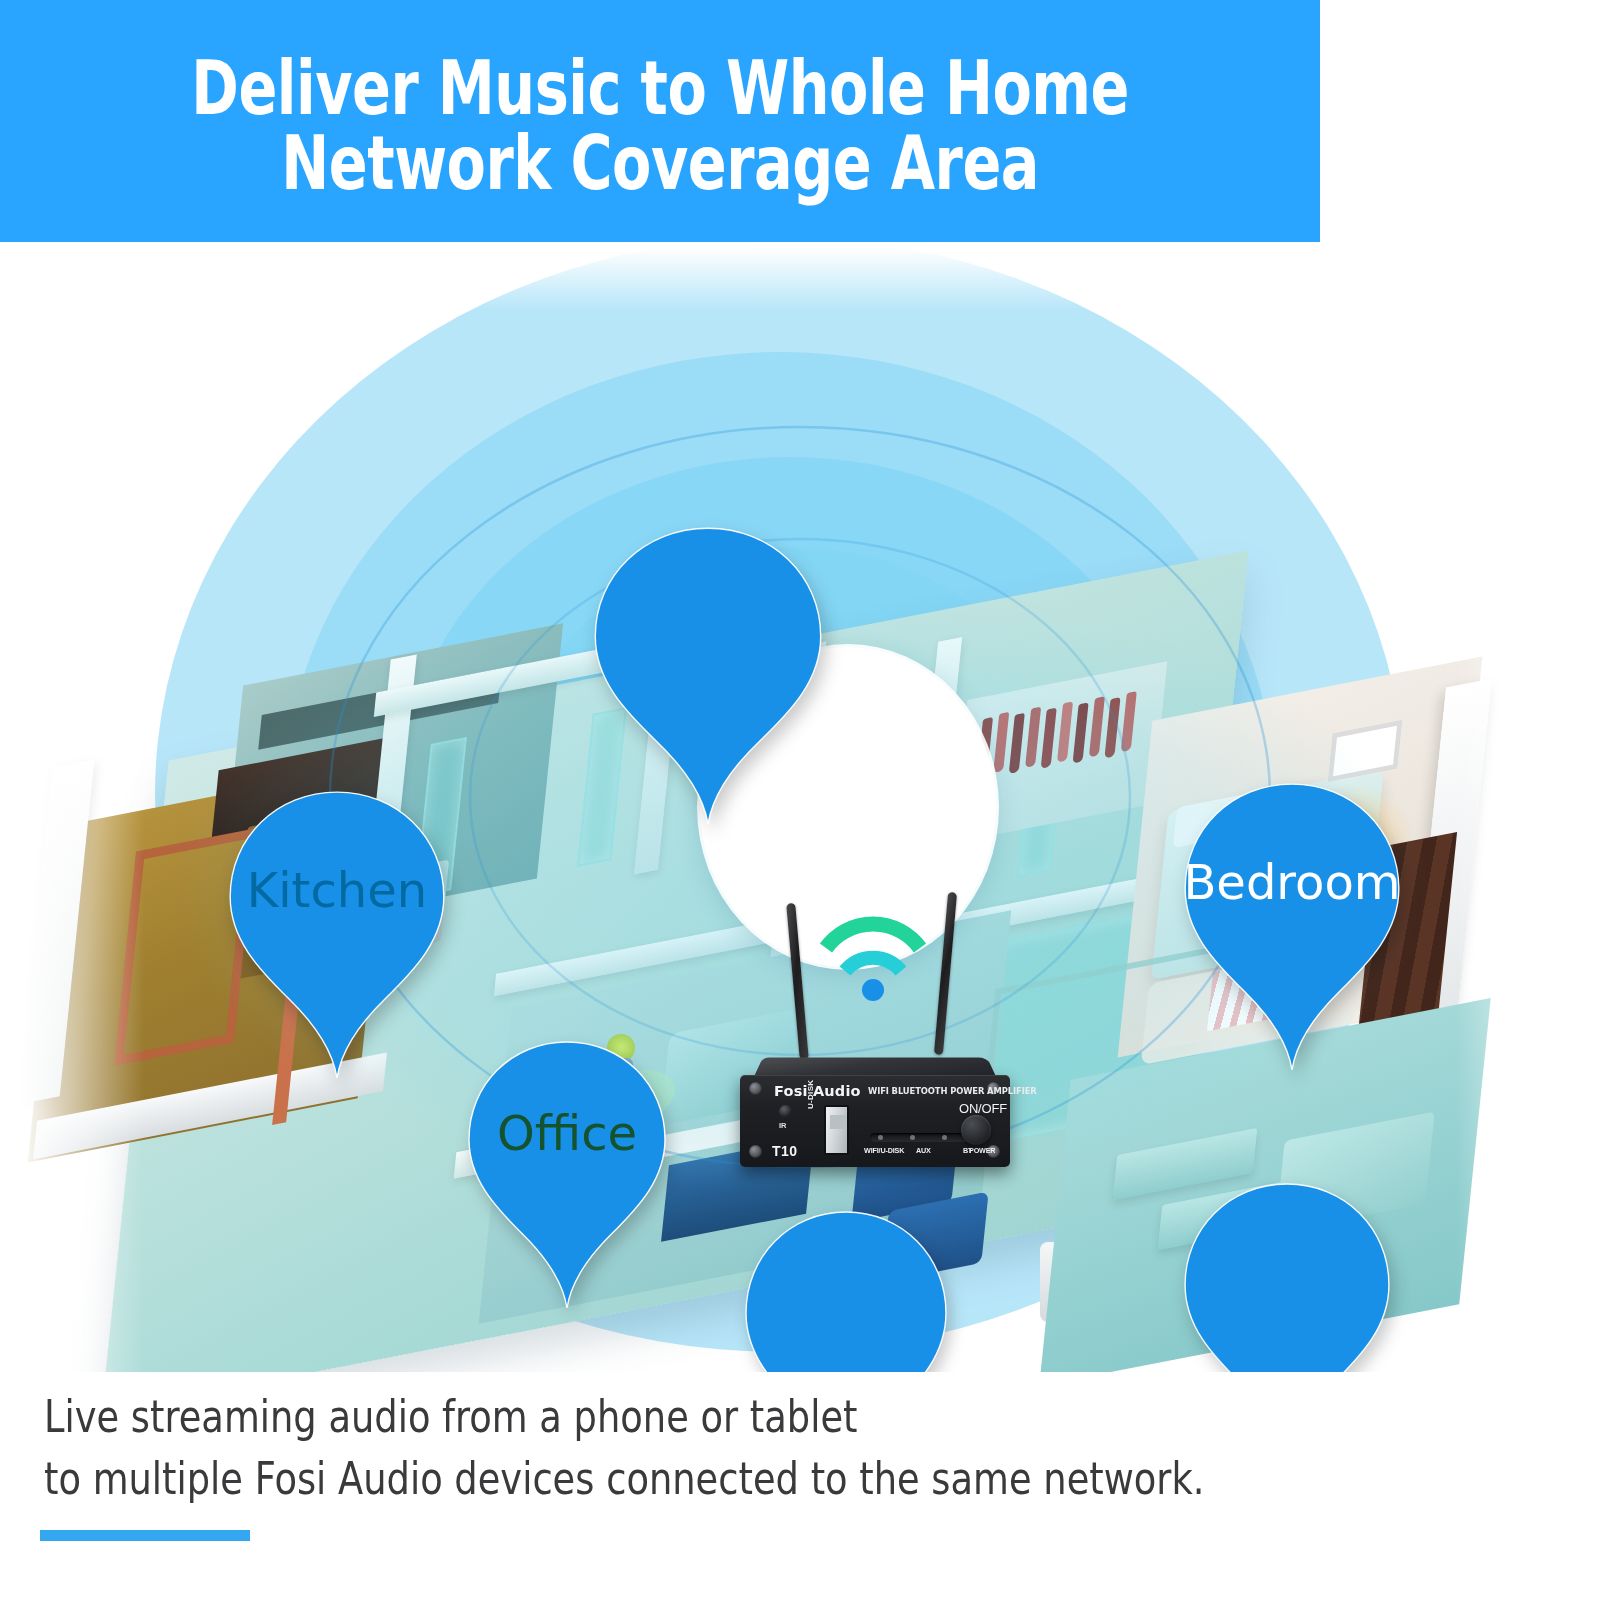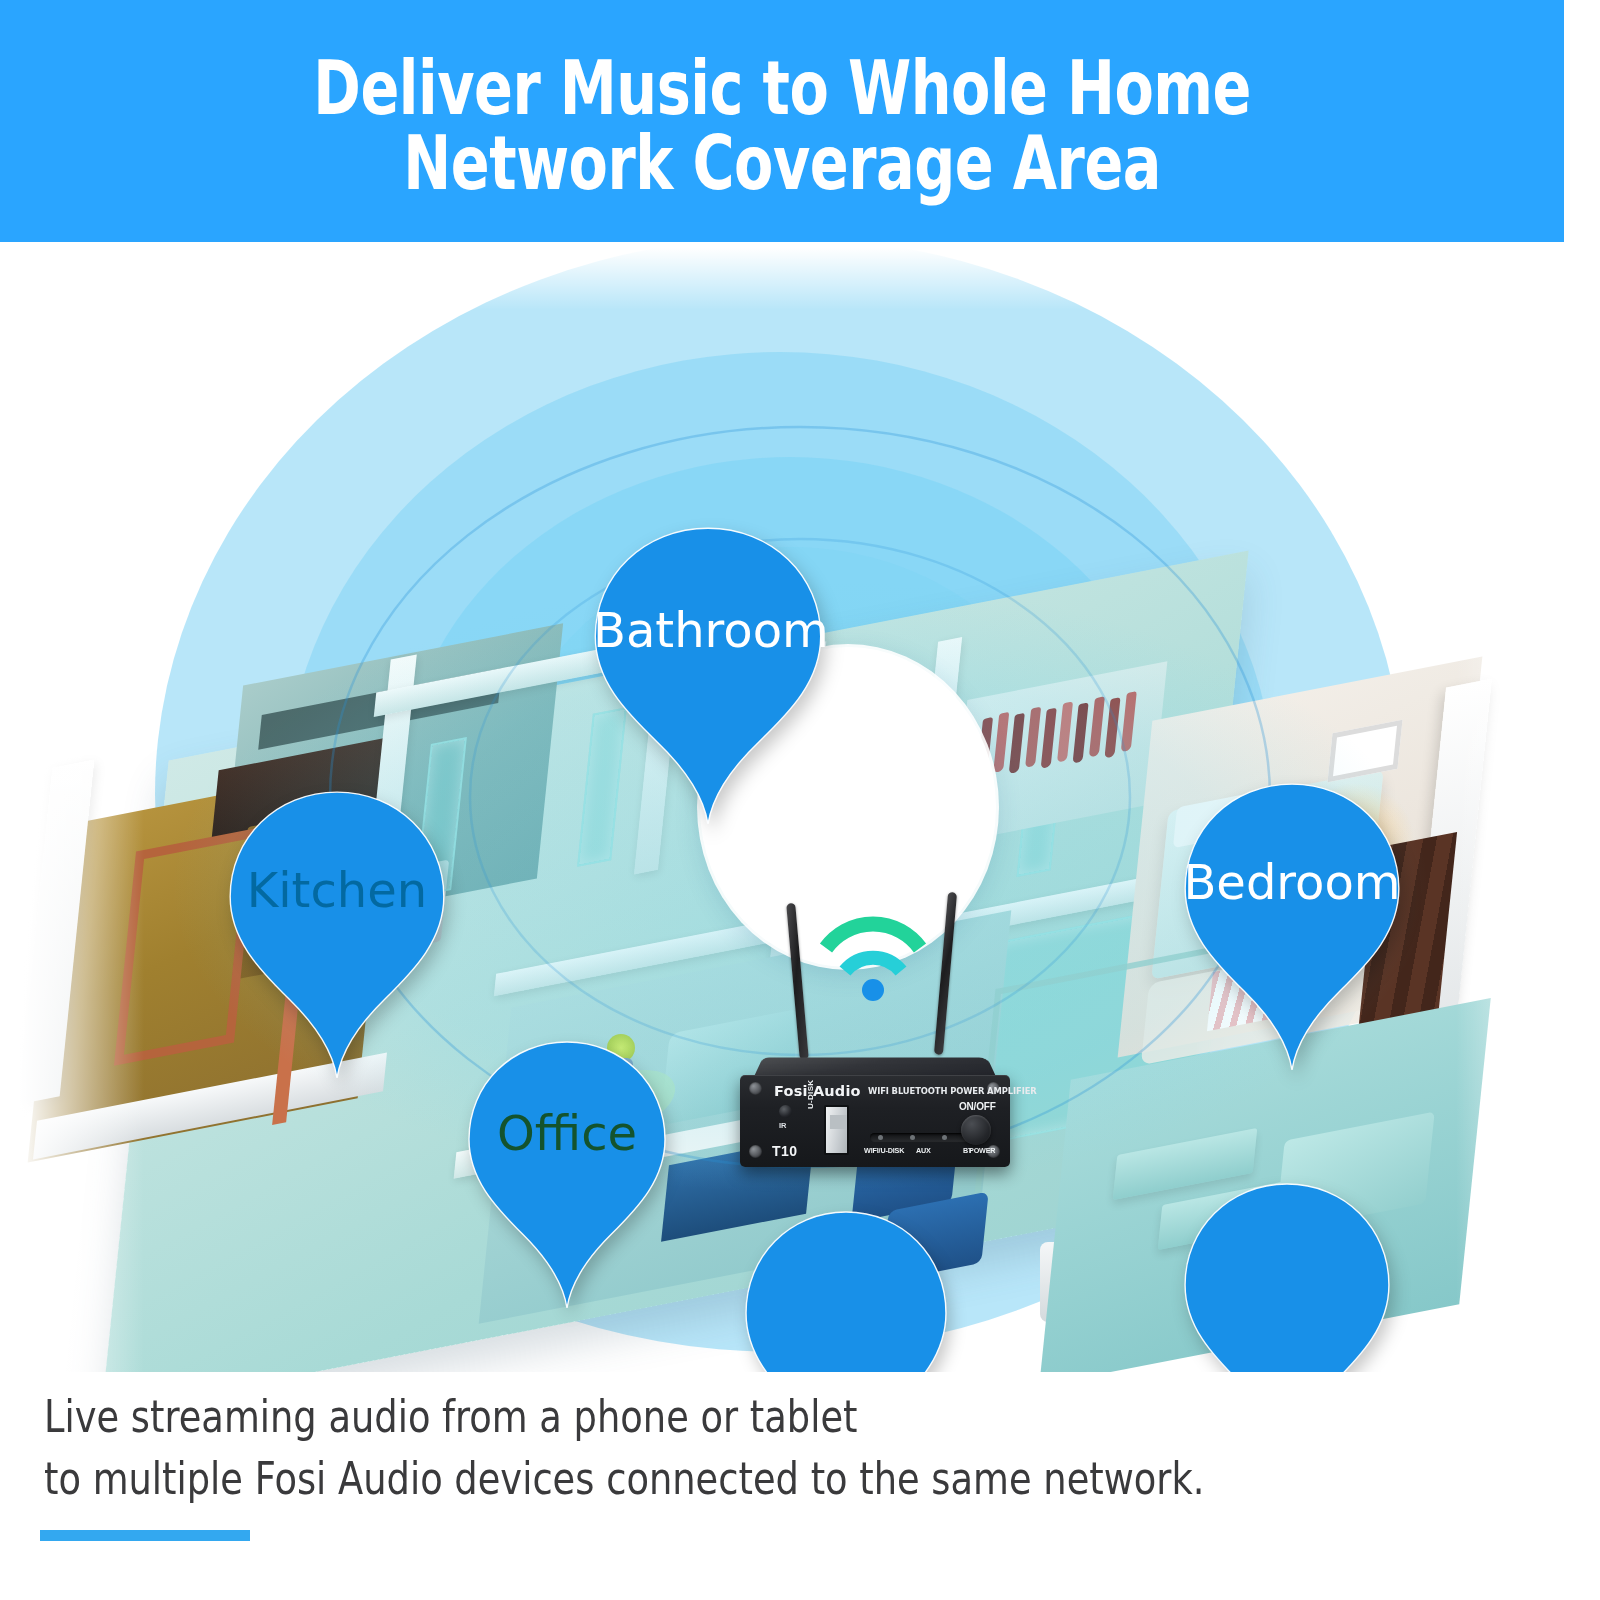--- a/index.html
+++ b/index.html
@@ -3,21 +3,21 @@
 <meta charset="utf-8">
 <style>
   * { margin:0; padding:0; box-sizing:border-box; }
   html,body { width:1600px; height:1600px; background:#fff;
               font-family:"Liberation Sans", sans-serif; overflow:hidden; }
 
   #page { position:relative; width:1600px; height:1600px; background:#ffffff; }
 
   
   #header {
-    position:absolute; left:0; top:0; width:1564px; height:242px;
+    position:absolute; left:0; top:0; width:1320px; height:242px;
     background:#2AA5FF; display:flex; align-items:center; justify-content:center;
   }
   #header-title {
     color:#ffffff; text-align:center; line-height:1.02;
     font-family:"DejaVu Sans Condensed","Liberation Sans Narrow","Liberation Sans",sans-serif;
     font-weight:bold; font-size:74px; letter-spacing:-0.5px;
     transform:scaleX(0.86); transform-origin:center;
     white-space:pre-line; padding-top:10px;
   }
 
@@ -309,22 +309,22 @@
     background:linear-gradient(#101113,#2a2c2f);
     box-shadow:inset 0 1px 2px rgba(0,0,0,.9);
   }
   .notch { position:absolute; top:2px; width:5px; height:5px; border-radius:50%;
            background:#6d7276; }
   #onoff-btn {
     position:absolute; left:221px; top:40px; width:30px; height:30px; border-radius:50%;
     background:radial-gradient(circle at 36% 30%,#4b4e53,#24262a 62%,#15171a);
     box-shadow:inset 0 1px 2px rgba(255,255,255,.18), 0 2px 4px rgba(0,0,0,.5);
   }
-  #onoff-lbl { position:absolute; left:219px; top:26px; color:#f0f3f5; font-size:10px;
-               font-weight:bold; letter-spacing:-.2px; }
+  #onoff-lbl { position:absolute; left:219px; top:26px; color:#f0f3f5; font-size:13px;
+               font-weight:normal; letter-spacing:-.2px; }
   .jacklbl { position:absolute; color:#eef1f3; font-size:7.2px; font-weight:bold;
              letter-spacing:-.15px; white-space:nowrap; }
 
   
   .pin { position:absolute; }
   
   .pin svg { position:absolute; left:0; top:0; width:100%; height:100%; overflow:visible; }
   .pin-label {
     position:absolute; left:0; width:100%; text-align:center; color:#fff;
     font-family:"DejaVu Sans","Liberation Sans",sans-serif; line-height:1.06;
@@ -495,21 +495,20 @@
         <div id="onoff-lbl">ON/OFF</div>
         <div id="onoff-btn"></div>
       </div>
     </div>
 
     <div id="pins-layer">
         <div class="pin" style="left: 593px; top: 284px; width: 230px; height: 300px;">
           <svg viewBox="0 0 100 136" preserveAspectRatio="none">
             <path d="M50 1 C22.4 1 1 22.4 1 50 C1 70 14 84 28 98 C40 110 48 122 50 135 C52 122 60 110 72 98 C86 84 99 70 99 50 C99 22.4 77.6 1 50 1 Z" fill="#1890E8" stroke="rgba(255,255,255,0.95)" stroke-width="1.4" vector-effect="non-scaling-stroke" style="filter: drop-shadow(rgba(0, 0, 0, 0.22) 2px 4px 4px);"></path>
           </svg>
-          <div class="pin-label" style="font-size: 48px; color: rgb(255, 255, 255); top: 78.66px;">Bathroom</div>
         </div>
         <div class="pin" style="left: 228px; top: 548px; width: 218px; height: 290px;">
           <svg viewBox="0 0 100 136" preserveAspectRatio="none">
             <path d="M50 1 C22.4 1 1 22.4 1 50 C1 70 14 84 28 98 C40 110 48 122 50 135 C52 122 60 110 72 98 C86 84 99 70 99 50 C99 22.4 77.6 1 50 1 Z" fill="#1890E8" stroke="rgba(255,255,255,0.95)" stroke-width="1.4" vector-effect="non-scaling-stroke" style="filter: drop-shadow(rgba(0, 0, 0, 0.22) 2px 4px 4px);"></path>
           </svg>
           <div class="pin-label" style="font-size: 48px; color: #0369a1; top: 75.11px;">Kitchen</div>
         </div>
         <div class="pin" style="left: 1183px; top: 540px; width: 218px; height: 290px;">
           <svg viewBox="0 0 100 136" preserveAspectRatio="none">
             <path d="M50 1 C22.4 1 1 22.4 1 50 C1 70 14 84 28 98 C40 110 48 122 50 135 C52 122 60 110 72 98 C86 84 99 70 99 50 C99 22.4 77.6 1 50 1 Z" fill="#1890E8" stroke="rgba(255,255,255,0.95)" stroke-width="1.4" vector-effect="non-scaling-stroke" style="filter: drop-shadow(rgba(0, 0, 0, 0.22) 2px 4px 4px);"></path>

